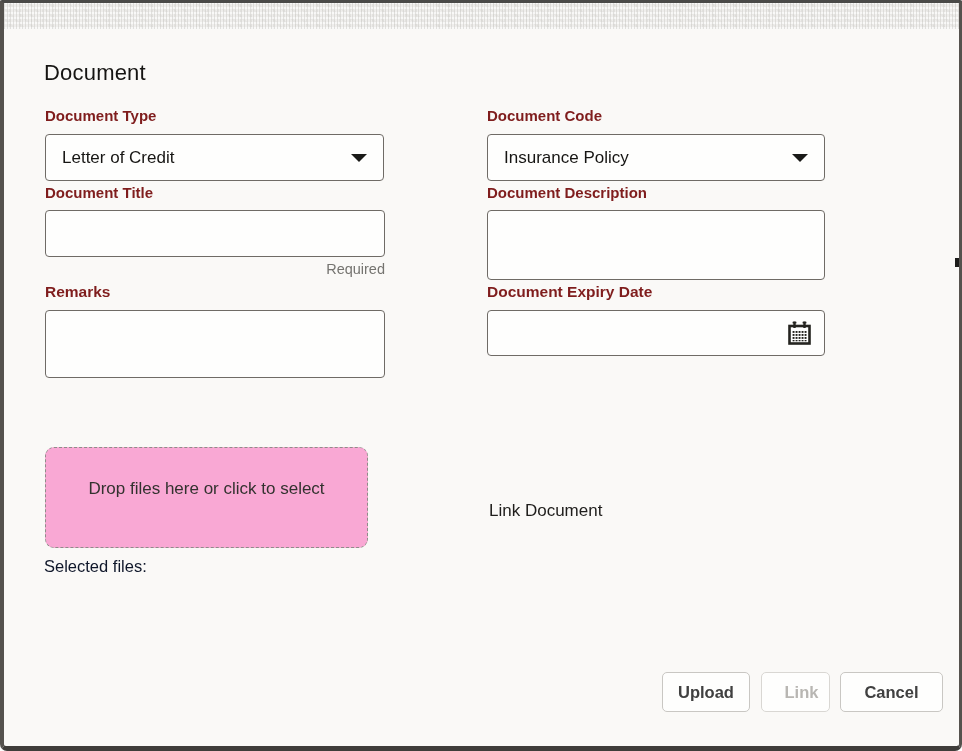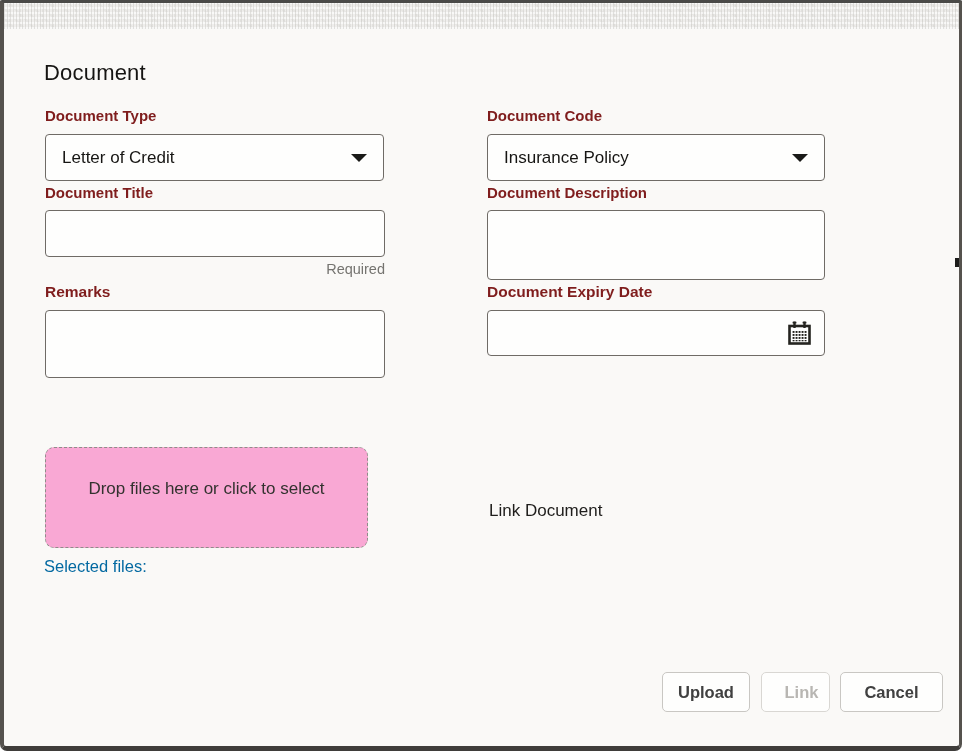--- a/index.html
+++ b/index.html
@@ -121,21 +121,21 @@
     font-size: 17px; color: #33322f;
   }
   .link-document {
     position: absolute;
     left: 485px; top: 466px;
     font-size: 17px; color: #1f1e1c; margin-top: 32px;
   }
   .selected-files {
     position: absolute;
     left: 40px; top: 554px;
-    font-size: 16.5px; color: #0369a1;
+    font-size: 16.5px; color: #0f172a;
   }
   .btn {
     position: absolute; top: 669px;
     height: 40px;
     background: #fefefd;
     border: 1px solid #c9c7c3;
     border-radius: 5px;
     font-family: "Liberation Sans", sans-serif;
     font-size: 16.5px; font-weight: 700; color: #404040;
     cursor: pointer;

